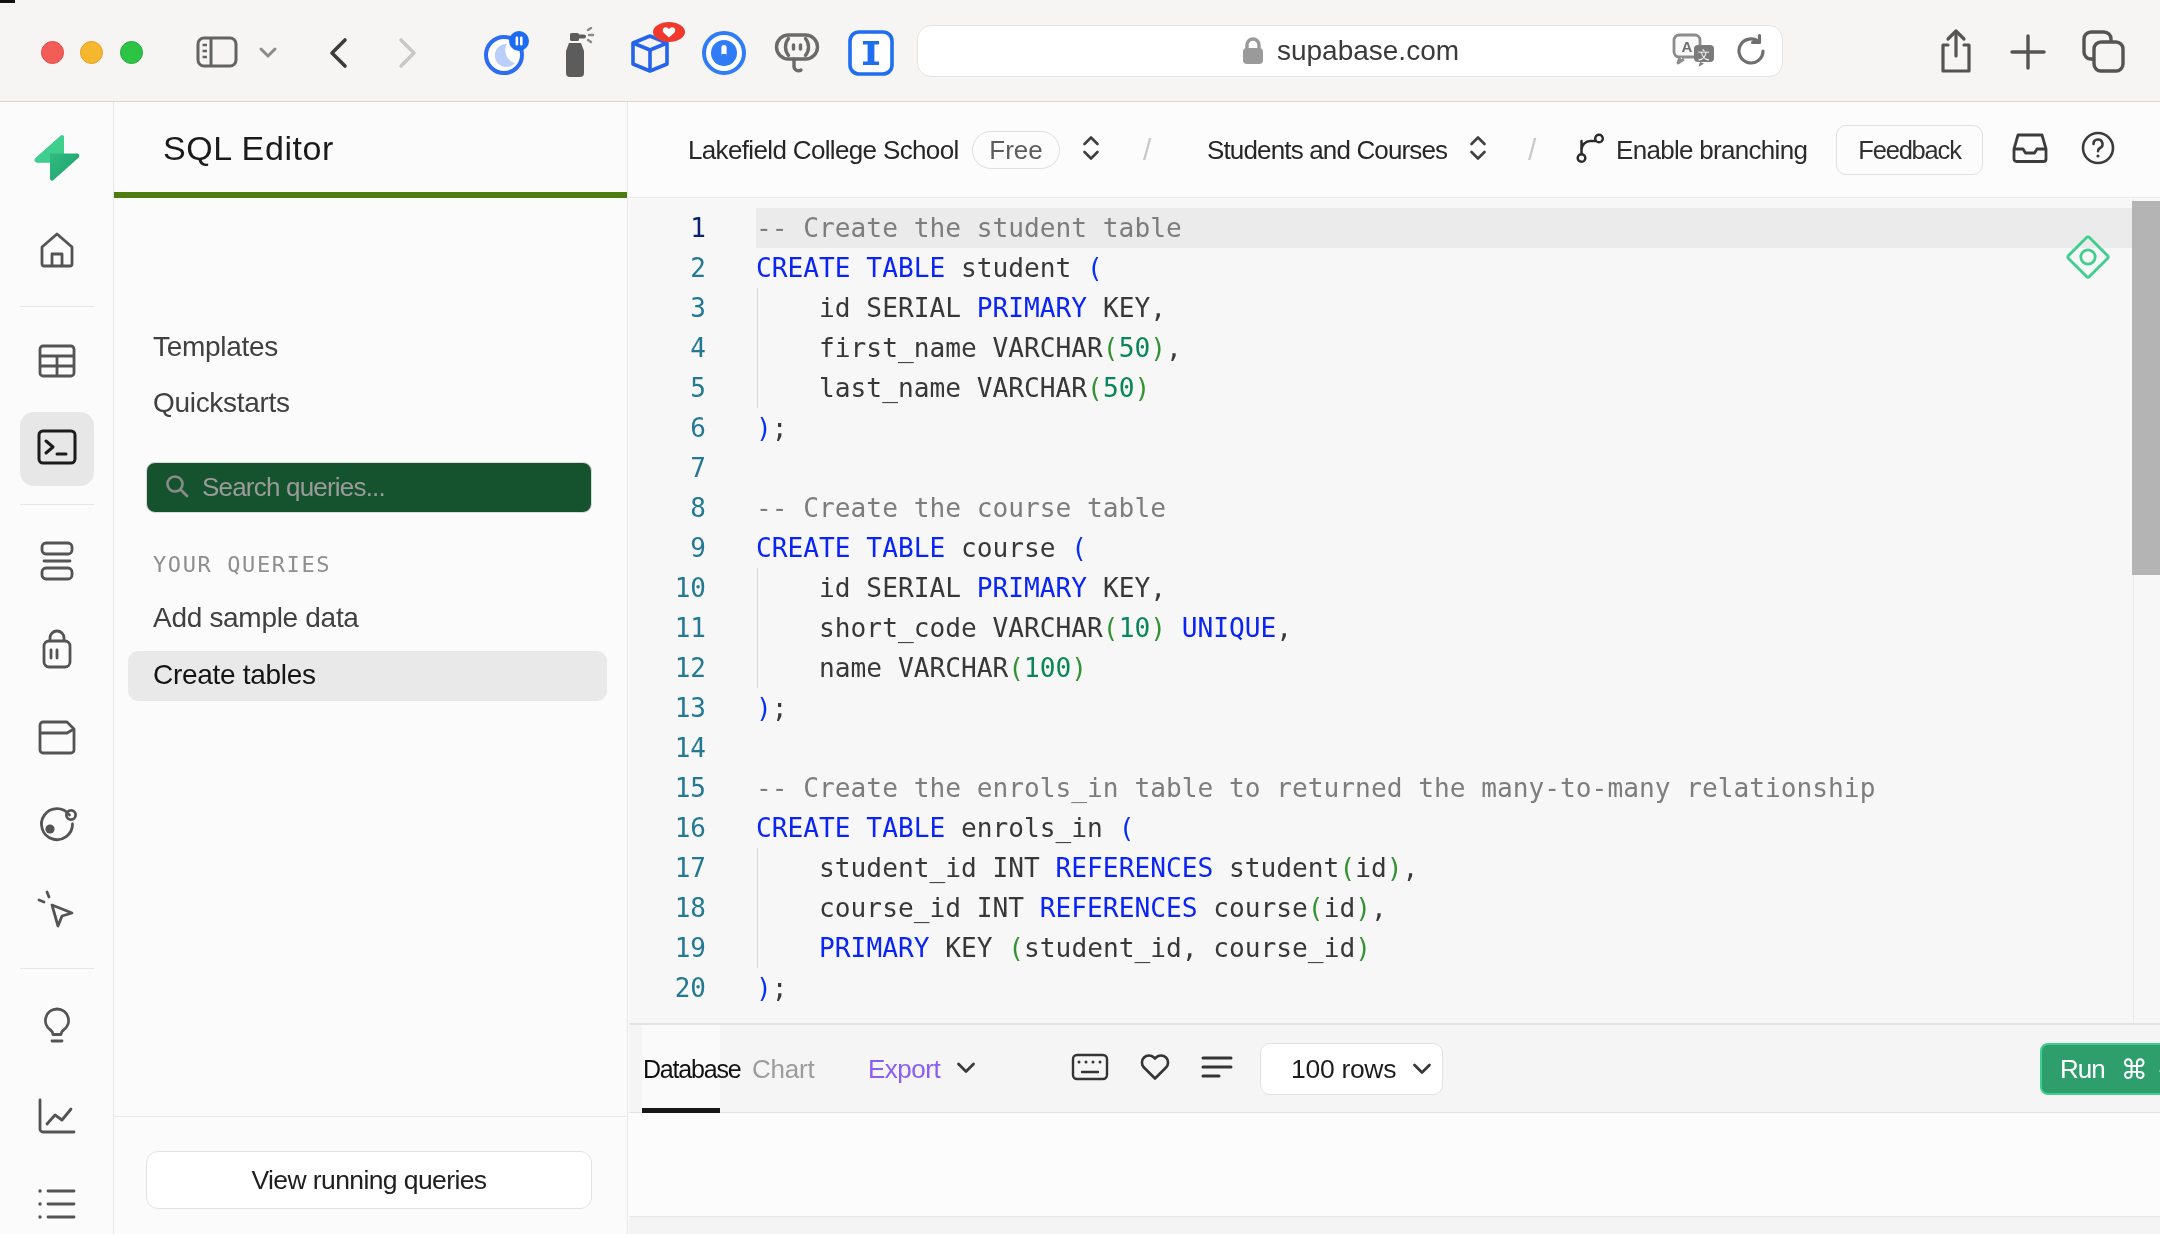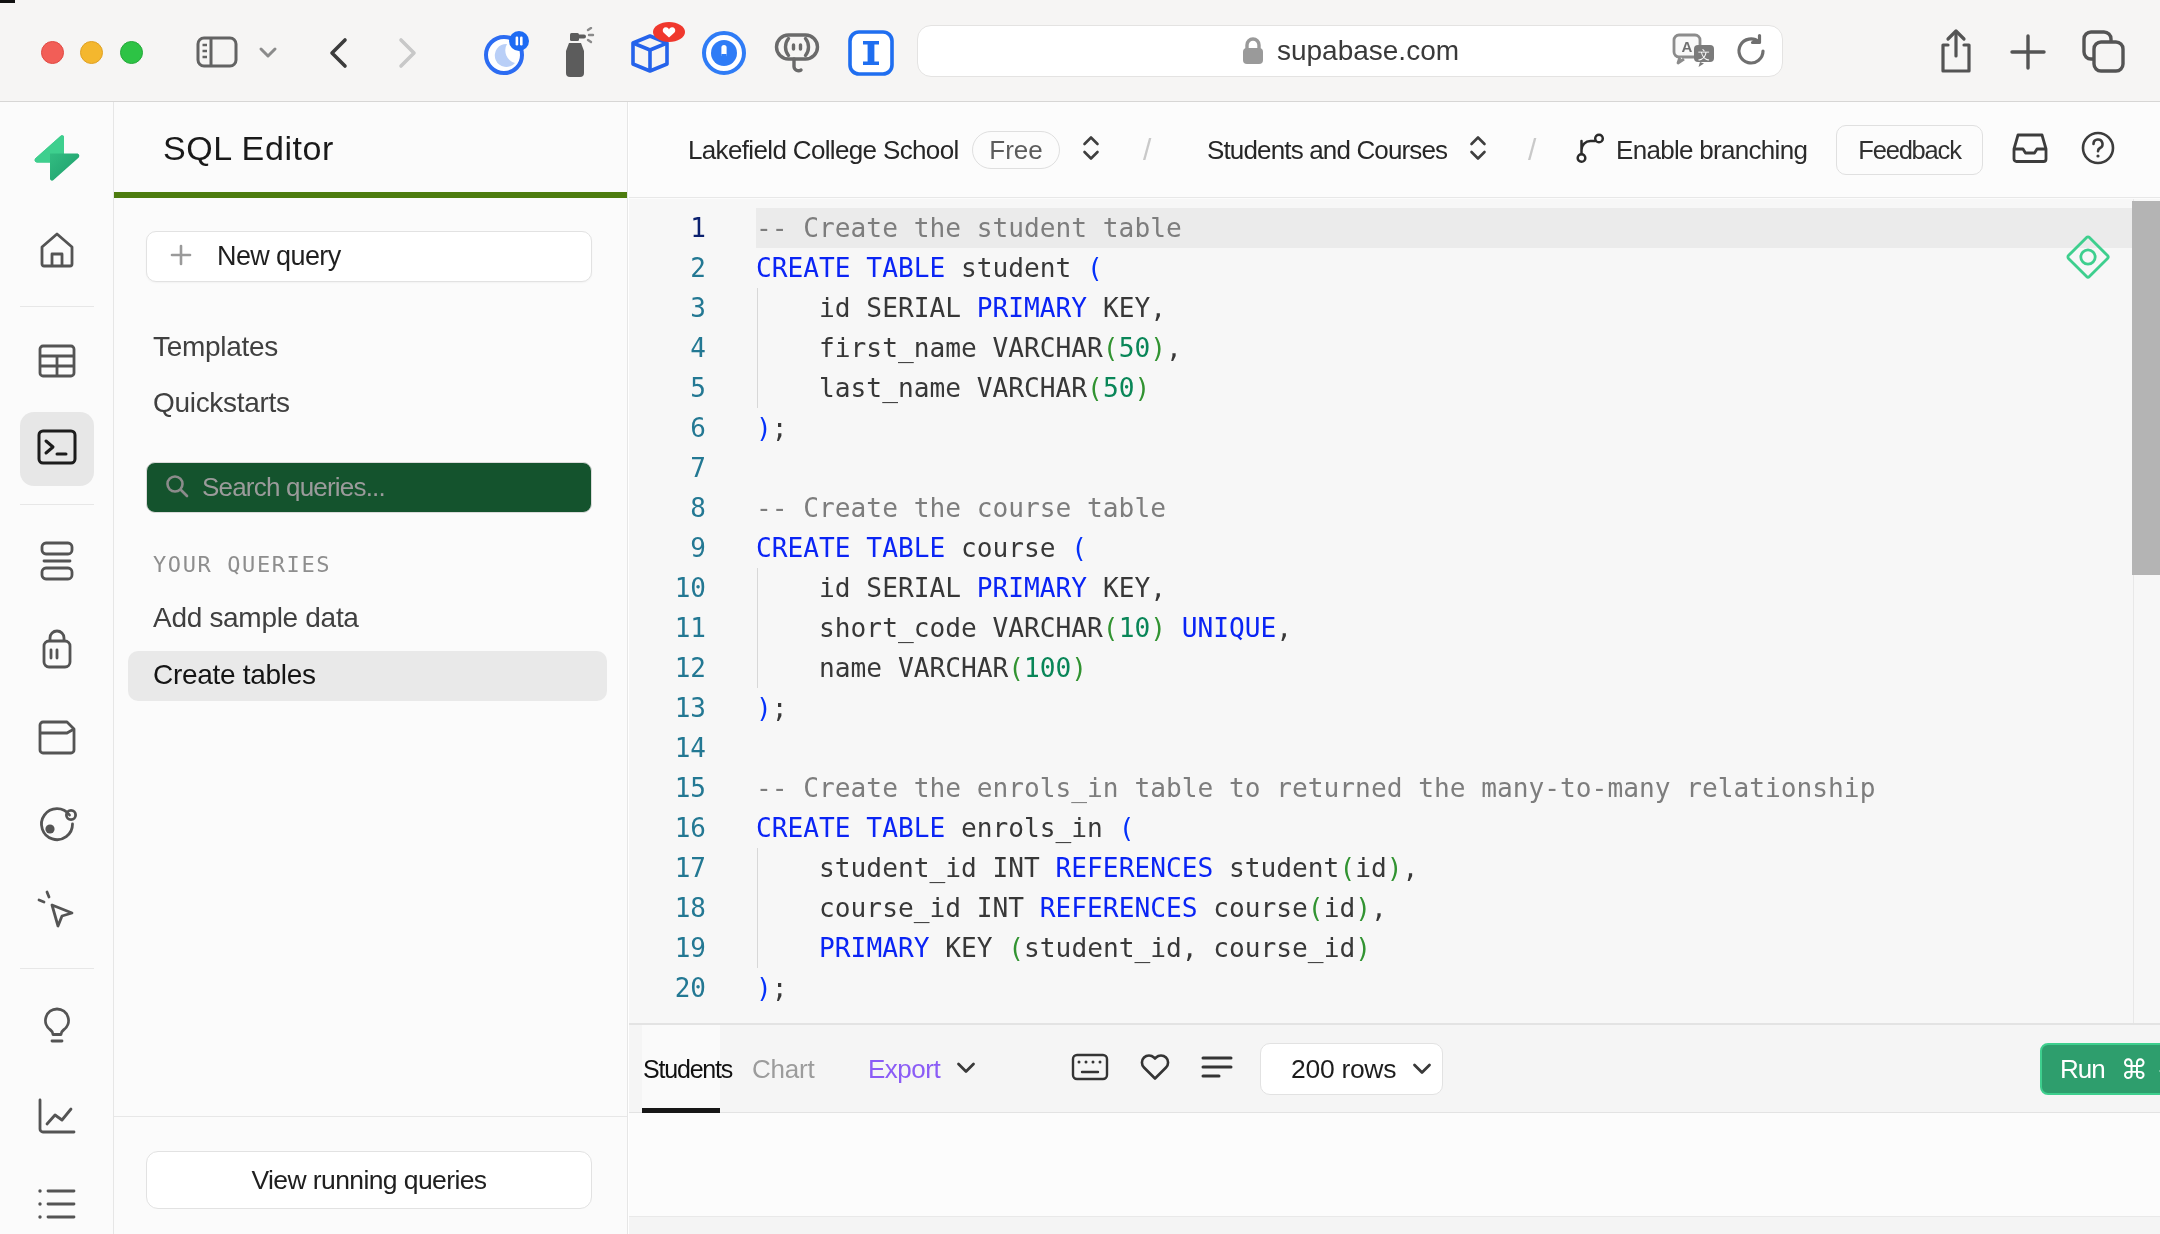--- a/index.html
+++ b/index.html
@@ -327,29 +327,20 @@
       <line x1="11" y1="30" x2="37" y2="30"></line>
     </svg>
   </div>
 </aside>
 
 <section class="panel">
   <div class="panel-header">
     <div class="panel-title">SQL Editor</div>
   </div>
 
-  <div class="newquery-btn">
-    <span class="newquery-plus">
-      <svg width="24" height="24" viewBox="0 0 24 24" fill="none" stroke="currentColor" stroke-width="2.6" stroke-linecap="round">
-          <line x1="12" y1="3" x2="12" y2="21"></line>
-          <line x1="3" y1="12" x2="21" y2="12"></line>
-        </svg>
-    </span>
-    <span class="newquery-label">New query</span>
-  </div>
 
   <div class="panel-link" style="top:229px;">Templates</div>
   <div class="panel-link" style="top:285px;">Quickstarts</div>
 
   <div class="search-box">
     <span class="search-icon-wrap">
       <svg width="26" height="26" viewBox="0 0 26 26" fill="none" stroke="currentColor" stroke-width="2.6" stroke-linecap="round">
           <circle cx="11" cy="11" r="7.5"></circle>
           <line x1="17" y1="17" x2="23" y2="23"></line>
         </svg>
@@ -468,21 +459,21 @@
     <div class="assistant-fab">
       <svg width="46" height="46" viewBox="0 0 46 46" fill="none" stroke="currentColor" stroke-width="2.8">
         <rect x="8.2" y="8.2" width="29.6" height="29.6" rx="2" transform="rotate(45 23 23)"></rect>
         <circle cx="23" cy="23" r="7.2"></circle>
       </svg>
     </div>
   </div>
 
   <div class="rtoolbar">
     <div class="rtab-active-bg"></div>
-    <div class="rtab" style="left:14px; color:#111111; font-weight:500; font-size:25px; letter-spacing:-1.2px;">Students</div>
+    <div class="rtab" style="left:14px; color:#111111; font-weight:500; font-size:25px; letter-spacing:-1.2px;">Database</div>
     <div class="rtab-underline"></div>
     <div class="rtab" style="left:123px; color:#9c9c9c;">Chart</div>
 
     <div class="rtab" style="left:239px; color:#8b5cf6; letter-spacing:-0.5px;">
       <span>Export</span>
     </div>
     <div class="rt-icon" style="left:337px; color:#3a3a3a;">
       <svg width="20" height="12" viewBox="0 0 20 12" fill="none" stroke="currentColor" stroke-width="2.8" stroke-linecap="round" stroke-linejoin="round">
           <polyline points="2.5,2 10,9.5 17.5,2"></polyline>
         </svg>
@@ -505,21 +496,21 @@
     </div>
     <div class="rt-icon" style="left:588px;">
       <svg width="32" height="24" viewBox="0 0 32 24" fill="none" stroke="currentColor" stroke-width="3" stroke-linecap="round">
         <line x1="2" y1="3" x2="30" y2="3"></line>
         <line x1="2" y1="12" x2="30" y2="12"></line>
         <line x1="2" y1="21" x2="18" y2="21"></line>
       </svg>
     </div>
 
     <div class="pill" style="left:631px; width:183px;">
-      <span style="margin-left:30px; font-size:26.5px; color:#1d1d1d; letter-spacing:-0.3px;">200 rows</span>
+      <span style="margin-left:30px; font-size:26.5px; color:#1d1d1d; letter-spacing:-0.3px;">100 rows</span>
       <span style="margin-left:16px; color:#3a3a3a; display:flex;">
         <svg width="20" height="12" viewBox="0 0 20 12" fill="none" stroke="currentColor" stroke-width="2.8" stroke-linecap="round" stroke-linejoin="round">
             <polyline points="2.5,2 10,9.5 17.5,2"></polyline>
           </svg>
       </span>
     </div>
 
 
     <div class="run-btn">
       <span style="margin-left:18px; font-size:26px; font-weight:500; letter-spacing:-1px;">Run</span>

